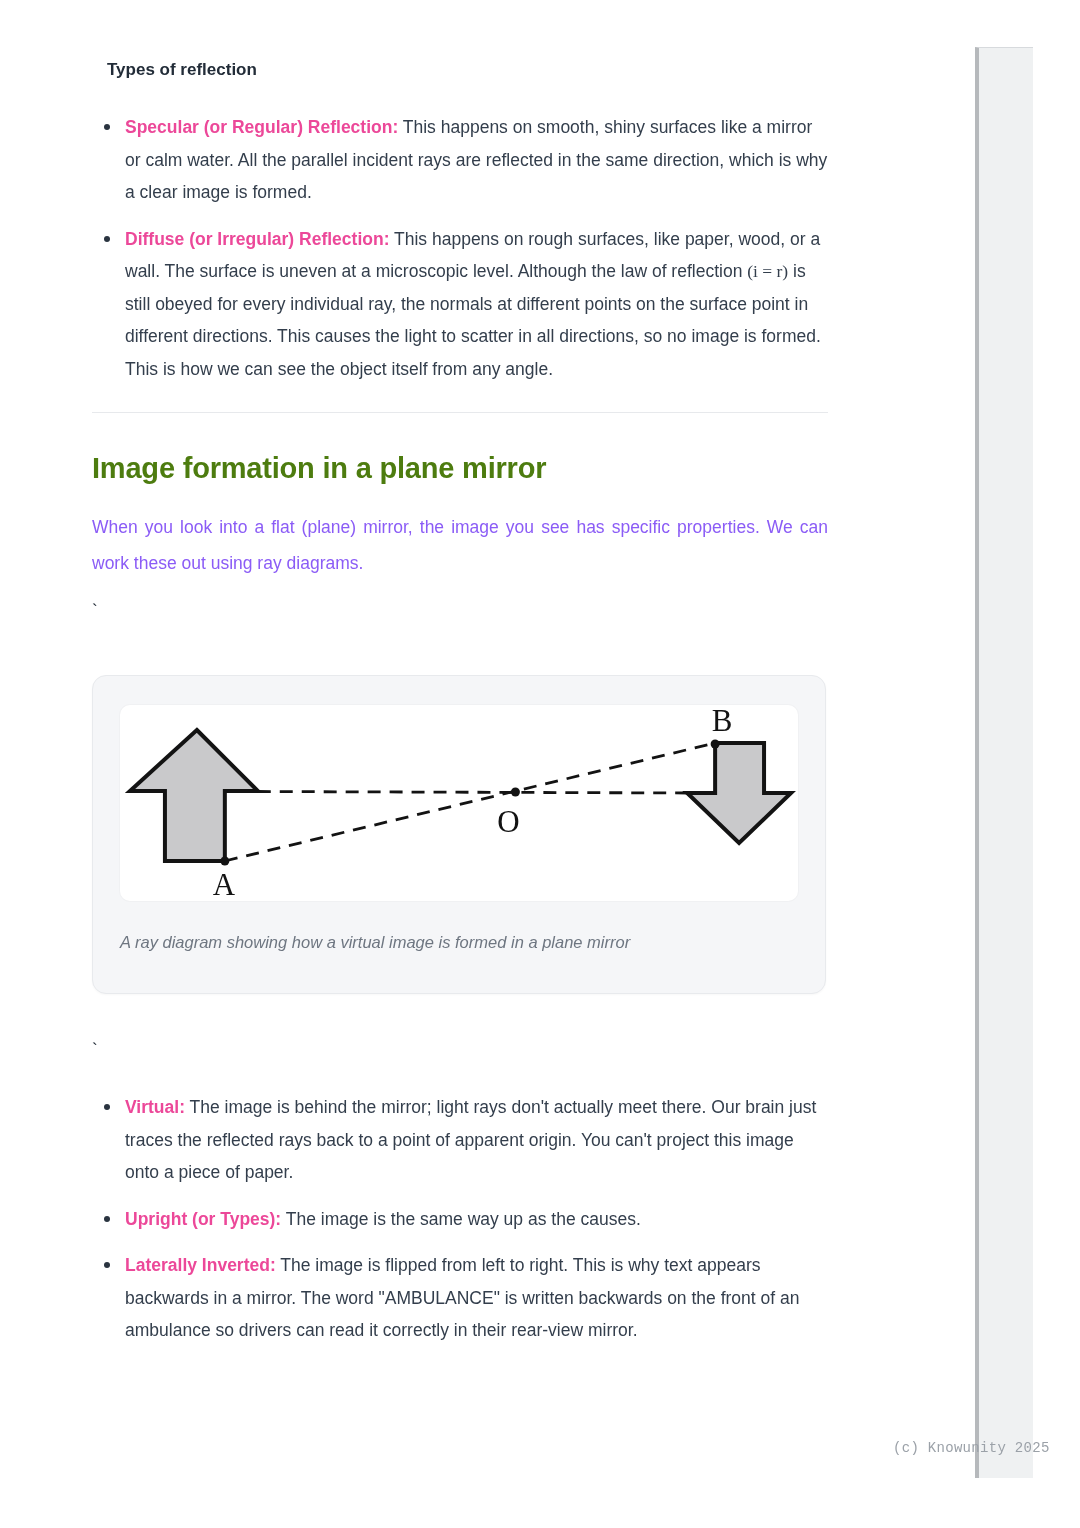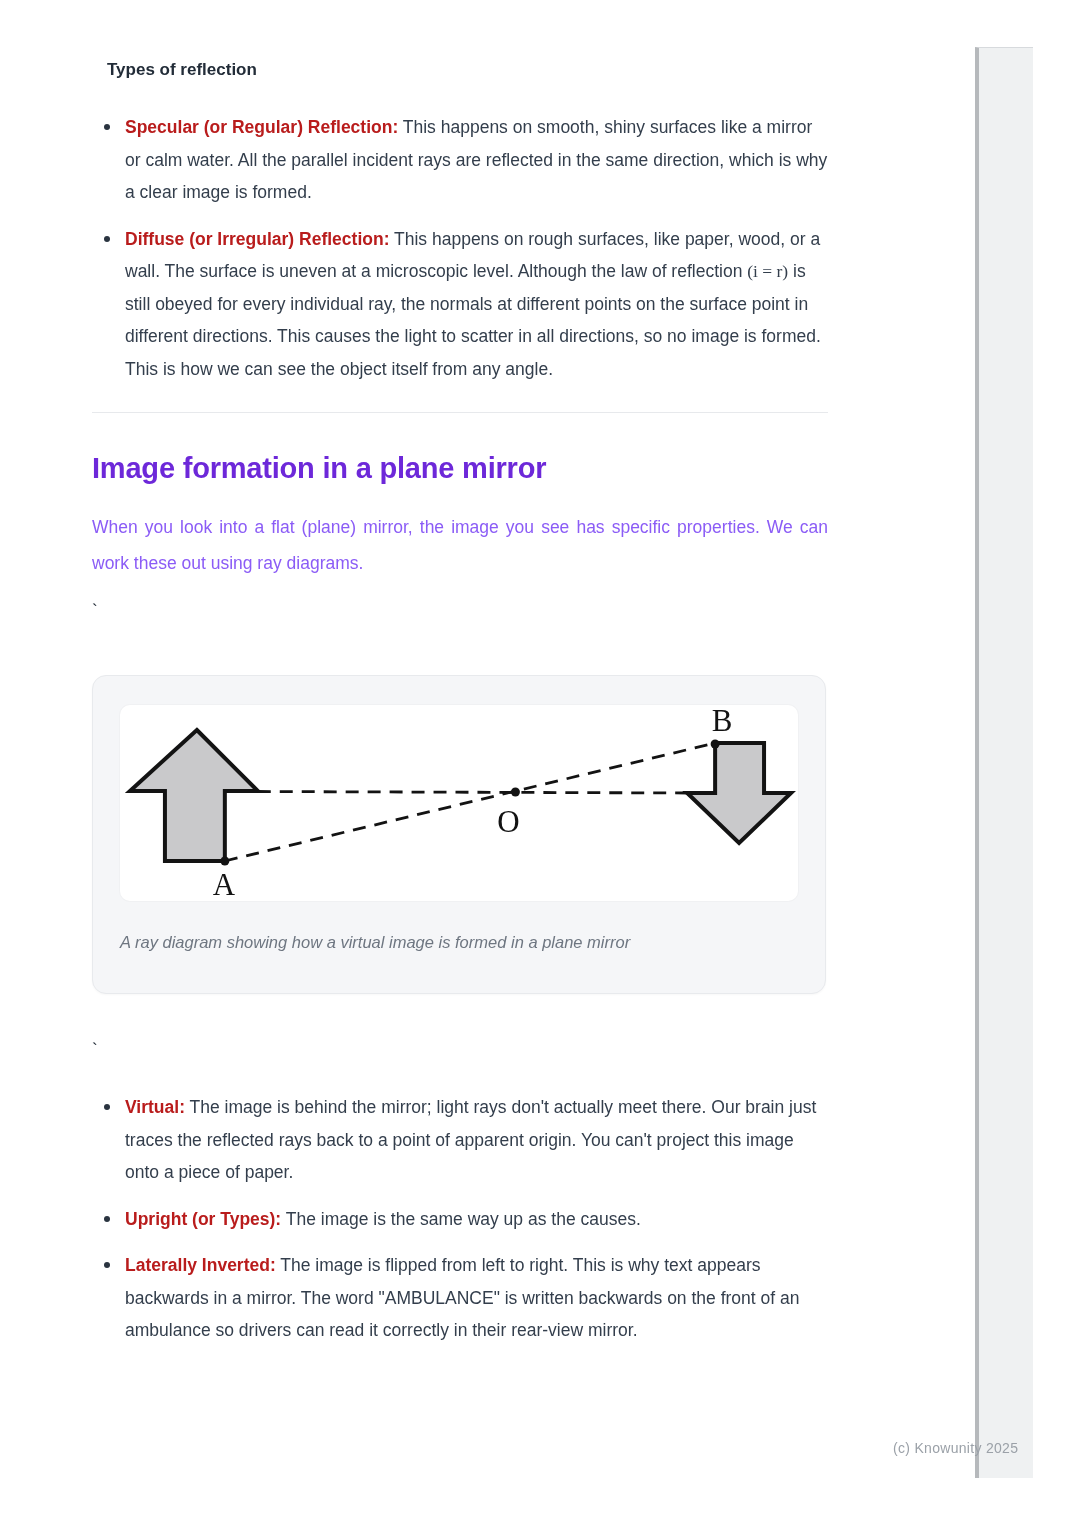--- a/index.html
+++ b/index.html
@@ -28,27 +28,27 @@
     position: relative; padding-left: 33px;
     font-size: 17.5px; line-height: 32.5px; color: #333e4c;
     margin: 0 0 14px 0;
   }
   ul.bullet-list li:last-child { margin-bottom: 0; }
   ul.bullet-list li .dot {
     position: absolute; left: 12px; top: 13px;
     width: 6px; height: 6px; border-radius: 50%;
     background: #2a3440;
   }
-  .lead { font-weight: 700; color: #b91c1c; }
+  .lead { font-weight: 700; color: #ec4899; }
   .math { font-family: "Liberation Serif", serif; }
 
   hr.rule { border: none; border-top: 1px solid #e7e9ec; margin: 27px 0 0 0; }
 
   .h2 {
-    font-size: 29px; font-weight: 700; color: #6d28d9;
+    font-size: 29px; font-weight: 700; color: #4d7c0f;
     line-height: 34px; margin: 38px 0 0 0; letter-spacing: -0.2px;
   }
   .lede {
     font-size: 17.5px; line-height: 36px; text-align: justify;
     margin: 24px 0 0 0; color: #8b5cf6;
   }
   .tick { font-size: 17px; color: #222c38; margin-top: 20px; height: 22px; }
   .tick2 { margin-top: 46px; }
 
   .figure-card {
@@ -69,20 +69,21 @@
     text-align: left; font-style: italic;
     font-size: 16.5px; color: #6e7681;
     margin-top: 30px; line-height: 23px;
   }
   .svg-label { font-family: "Liberation Serif", serif; font-size: 31px; fill: #131313; }
 
   .watermark {
     position: absolute; left: 893px; top: 1440px;
     font-size: 14px; color: #9ba1a8; z-index: 3;
     letter-spacing: 0.3px;
+    font-family: Liberation Mono, monospace;
   }
   .edge-strip {
     position: absolute; left: 975px; top: 47px;
     width: 58px; height: 1431px;
     background: #eff1f2;
     border-left: 4px solid #b6b9bc;
     border-top: 1px solid #d7dadd;
     z-index: 2;
   }
 </style>

